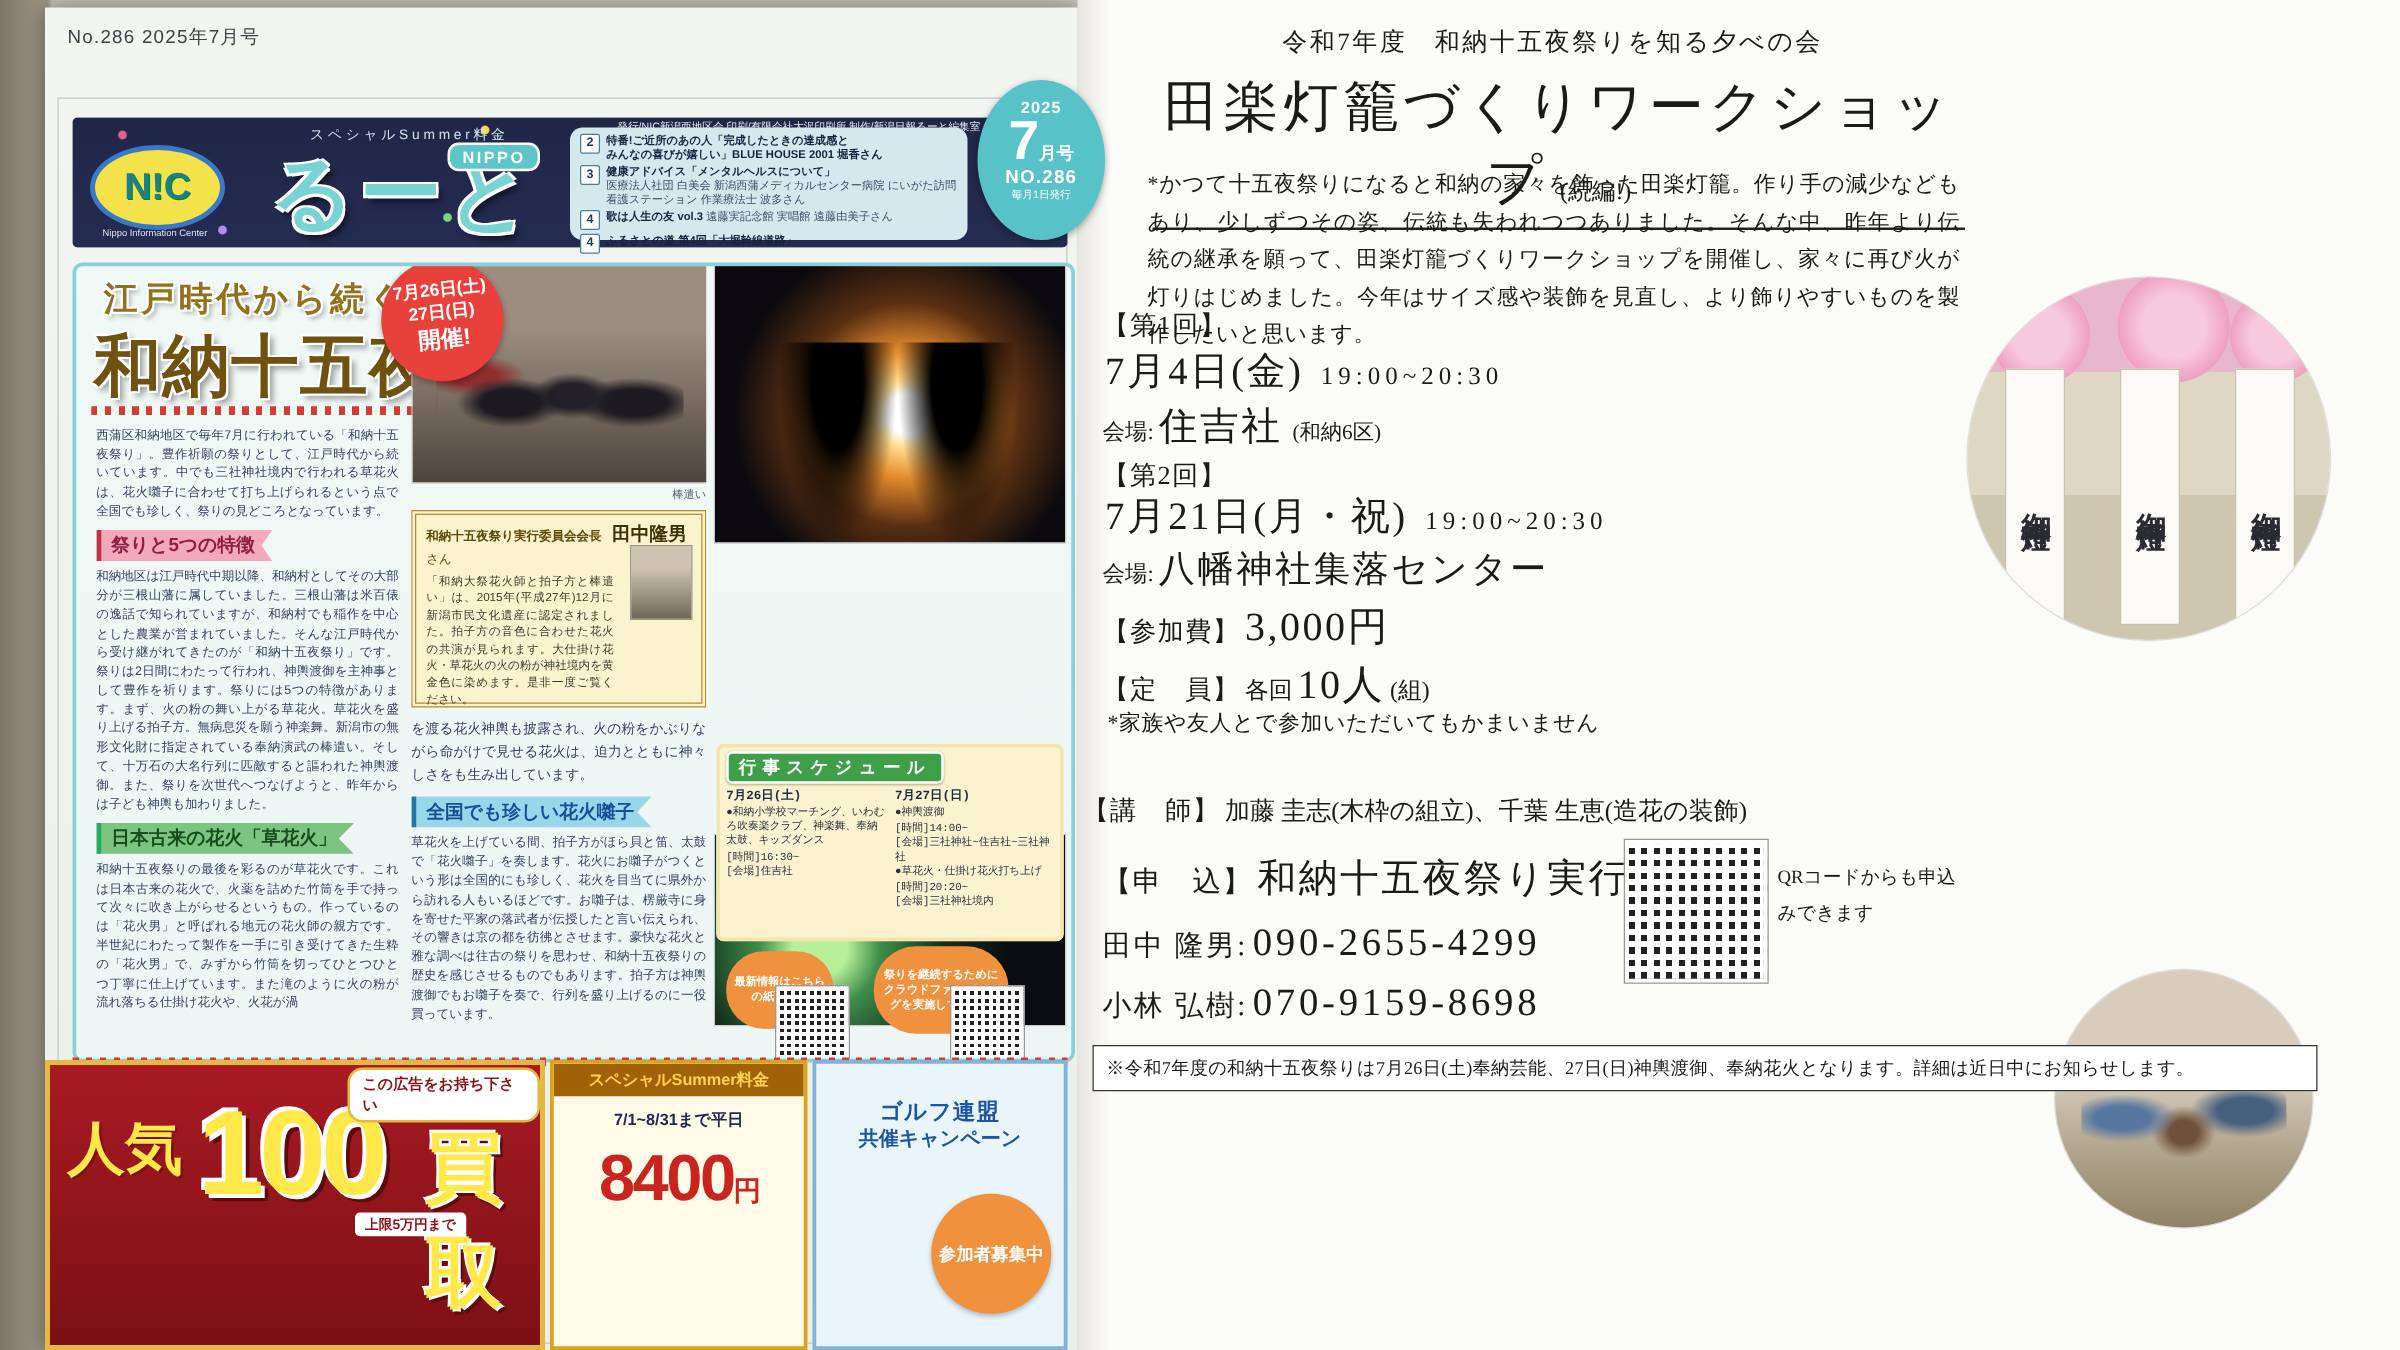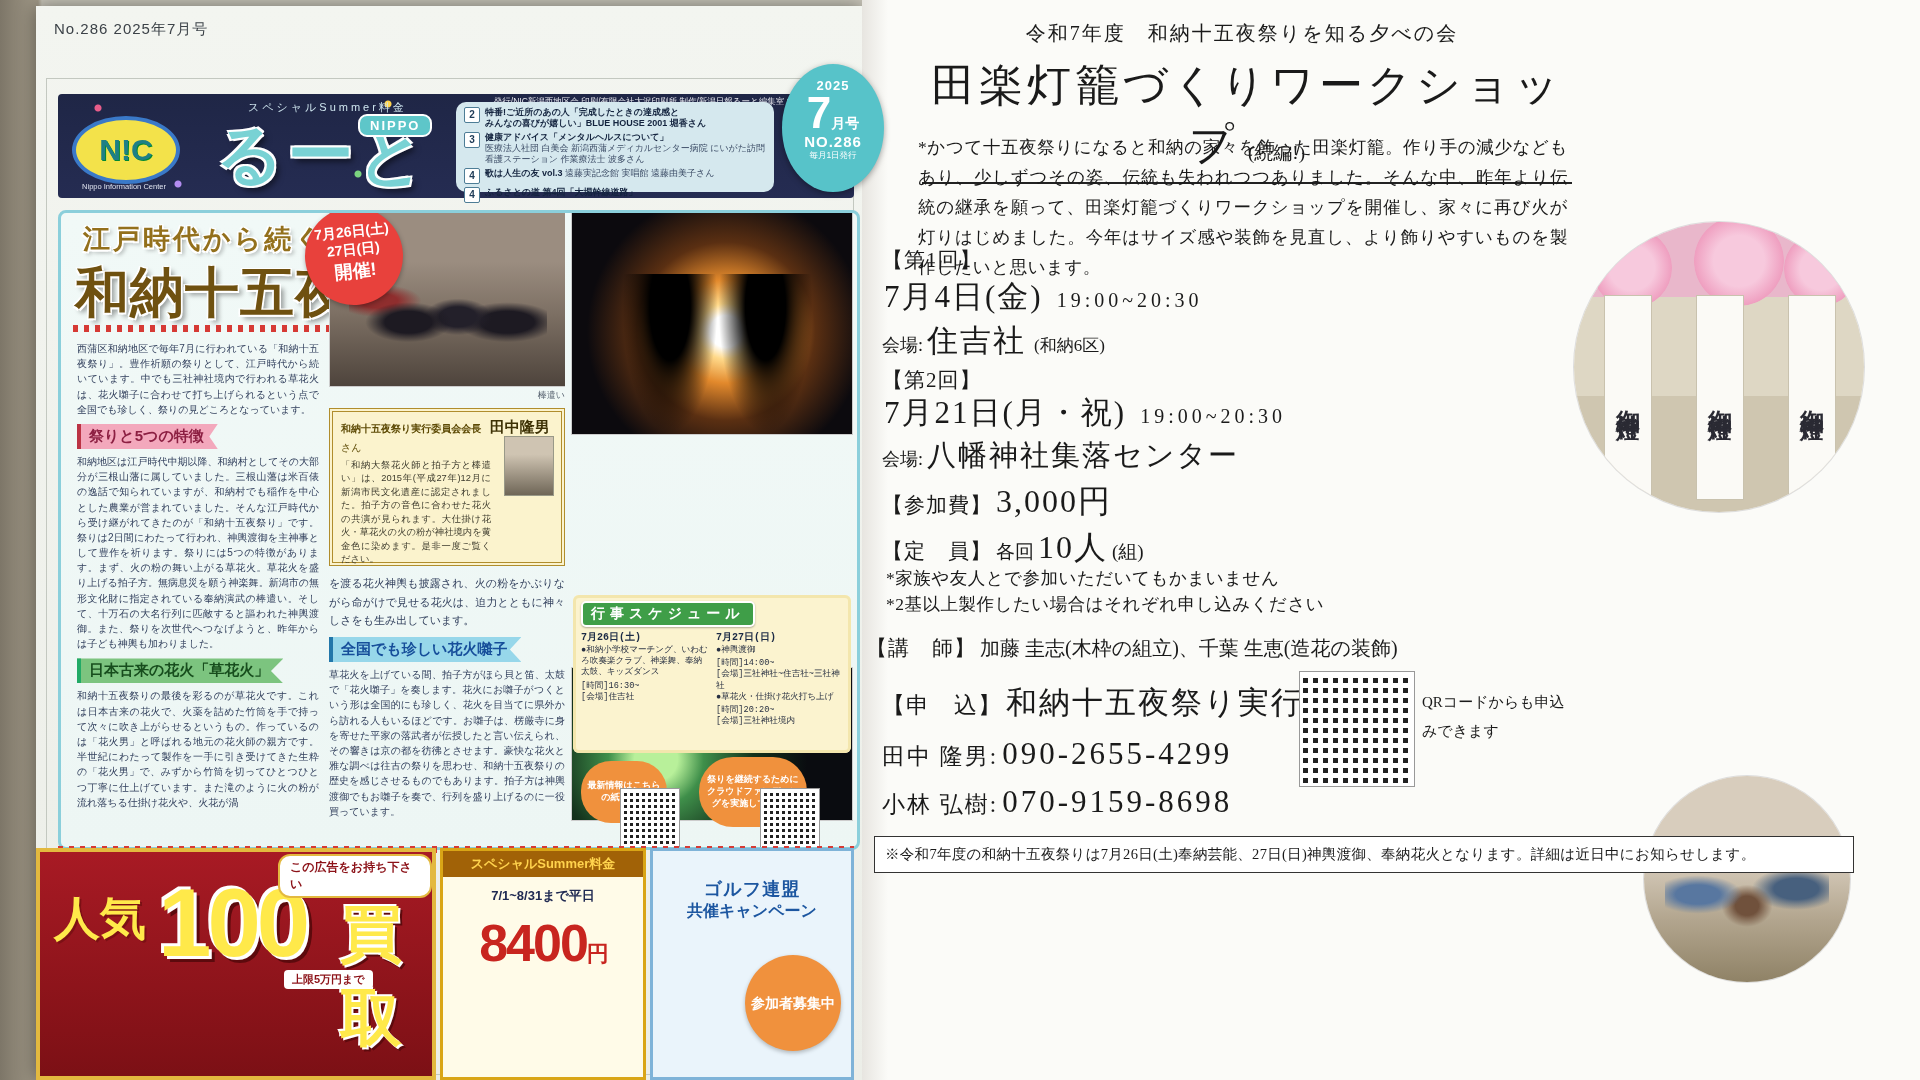--- a/index.html
+++ b/index.html
@@ -278,21 +278,20 @@
       <span class="f-label">【参加費】</span>
       <span class="f-big">3,000円</span>
     </div>
     <div class="abs" style="left:20px;top:526px;">
       <span class="f-label">【定　員】</span>
       <span class="f-mid">各回</span>
       <span class="f-big">10人</span>
       <span class="f-mid">(組)</span>
     </div>
     <div class="abs f-note" style="left:24px;top:566px;">*家族や友人とで参加いただいてもかまいません</div>
-    <div class="abs f-note" style="left:24px;top:592px;">*2基以上製作したい場合はそれぞれ申し込みください</div>
 
     <div class="abs" style="left:4px;top:634px;">
       <span class="f-label">【講　師】</span>
       <span class="f-mid" style="font-size:20px;">加藤 圭志(木枠の組立)、千葉 生恵(造花の装飾)</span>
     </div>
 
     <div class="abs" style="left:20px;top:682px;">
       <span class="f-label" style="font-size:23px;">【申　込】</span>
       <span class="f-big" style="font-size:31px;">和納十五夜祭り実行委員会</span>
     </div>

